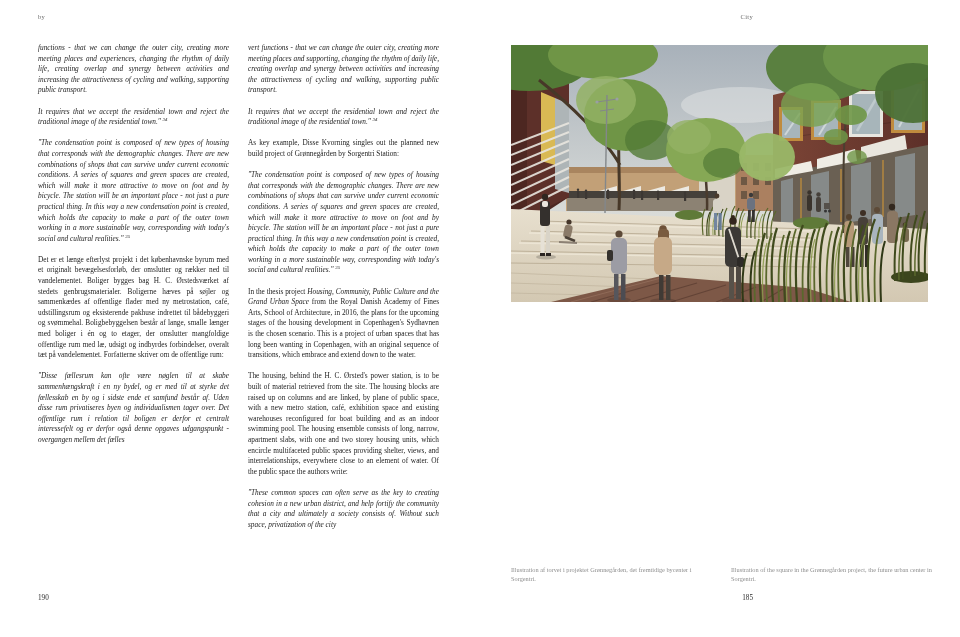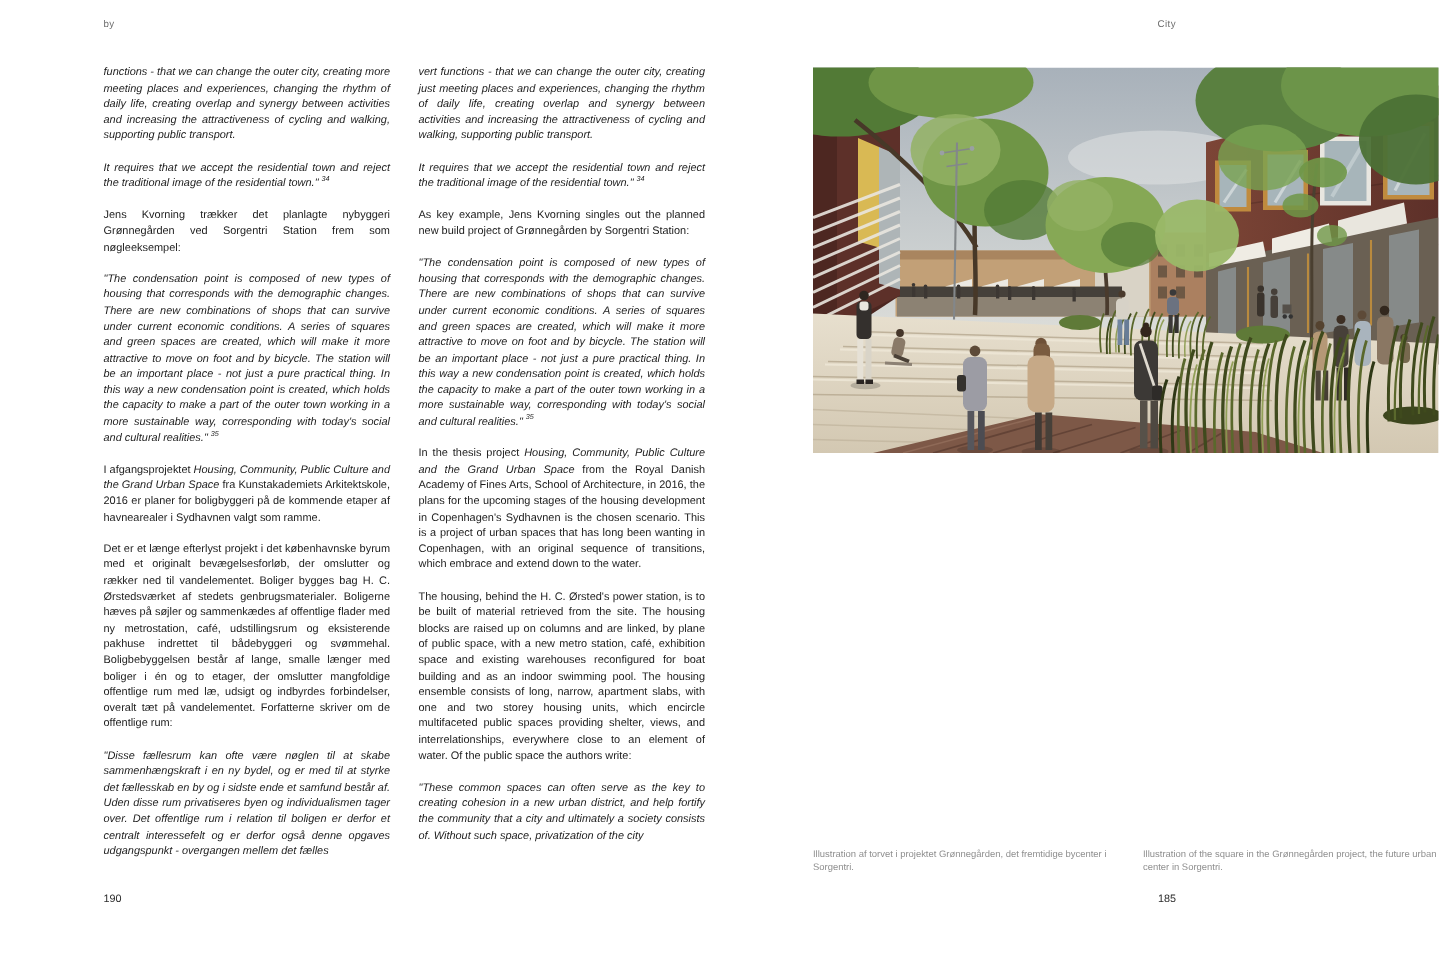--- a/index.html
+++ b/index.html
@@ -1,18 +1,18 @@
 <!DOCTYPE html>
 <html lang="en" style="--text: #1c1c1c; --muted: #8f8f8f; --header-gray: #6e6e6e; --sky-top: #a8b1ba; --sky-mid: #cdd1d1; --sky-low: #e9e7e0; --brick: #7c4536; --brick-dark: #5d3029; --brick-deep: #4d2721; --foliage: #6f9546; --foliage-dark: #527a36; --foliage-light: #93b264; --distant-tan: #c2a077; --amber: #c08b3e; --glass: #a7b5ba; --plaza-light: #e7dfce; --plaza: #d3c8b2; --step-shadow: #b3a58c; --paving-red: #7d5847; --paving-red-dark: #5f4034; --reed-dark: #3f4a1d; --reed: #5a682c; --reed-light: #8a9a4d;"><head>
 <meta charset="utf-8">
 <style>
   html,body{margin:0;padding:0;background:#ffffff;}
   body{width:960px;height:637px;overflow:hidden;}
   .spread{position:relative;width:784px;height:637px;background:#ffffff;
-          font-family:Liberation Sans, sans-serif;color:var(--text,#1c1c1c);margin-left:31px;}
+          font-family:Liberation Serif, serif;color:var(--text,#1c1c1c);}
   .runhead{position:absolute;top:13px;font-size:6.5px;color:var(--header-gray,#6e6e6e);letter-spacing:.3px;}
   .runhead.l{left:38px;}
   .runhead.r{right:31px;}
   .col{position:absolute;top:43px;width:191px;font-size:7.3px;line-height:10.6px;
        text-align:justify;color:var(--text,#1c1c1c);}
   .col1{left:38px;}
   .col2{left:248px;}
   .col p{margin:0 0 10.6px 0;}
   .col p.i{font-style:italic;}
   .col span.i{font-style:italic;}
@@ -29,30 +29,28 @@
 </style>
 </head>
 <body>
 
 <div class="spread">
 
   <div class="runhead l">by</div>
   <div class="col col1">
       <p class="i"><span>functions - that we can change the outer city, creating more meeting places and experiences, changing the rhythm of daily life, creating overlap and synergy between activities and increasing the attractiveness of cycling and walking, supporting public transport.</span></p>
       <p class="i"><span>It requires that we accept the residential town and reject the traditional image of the residential town." </span><sup>34</sup></p>
-      <p><span>Jens Kvorning trækker det planlagte nybyggeri Grønnegården ved Sorgentri Station frem som nøgleeksempel:</span></p>
       <p class="i"><span>"The condensation point is composed of new types of housing that corresponds with the demographic changes. There are new combinations of shops that can survive under current economic conditions. A series of squares and green spaces are created, which will make it more attractive to move on foot and by bicycle. The station will be an important place - not just a pure practical thing. In this way a new condensation point is created, which holds the capacity to make a part of the outer town working in a more sustainable way, corresponding with today's social and cultural realities." </span><sup>35</sup></p>
-      <p><span>I afgangsprojektet </span><span class="i">Housing, Community, Public Culture and the Grand Urban Space</span><span> fra Kunstakademiets Arkitektskole, 2016 er planer for boligbyggeri på de kommende etaper af havnearealer i Sydhavnen valgt som ramme.</span></p>
       <p><span>Det er et længe efterlyst projekt i det københavnske byrum med et originalt bevægelsesforløb, der omslutter og rækker ned til vandelementet. Boliger bygges bag H. C. Ørstedsværket af stedets genbrugsmaterialer. Boligerne hæves på søjler og sammenkædes af offentlige flader med ny metrostation, café, udstillingsrum og eksisterende pakhuse indrettet til bådebyggeri og svømmehal. Boligbebyggelsen består af lange, smalle længer med boliger i én og to etager, der omslutter mangfoldige offentlige rum med læ, udsigt og indbyrdes forbindelser, overalt tæt på vandelementet. Forfatterne skriver om de offentlige rum:</span></p>
       <p class="i"><span>"Disse fællesrum kan ofte være nøglen til at skabe sammenhængskraft i en ny bydel, og er med til at styrke det fællesskab en by og i sidste ende et samfund består af. Uden disse rum privatiseres byen og individualismen tager over. Det offentlige rum i relation til boligen er derfor et centralt interessefelt og er derfor også denne opgaves udgangspunkt - overgangen mellem det fælles</span></p>
     </div>
   <div class="col col2">
-      <p class="i"><span>vert functions - that we can change the outer city, creating just meeting places and experiences, changing the rhythm of daily life, creating overlap and synergy between activities and increasing the attractiveness of cycling and walking, supporting public transport.</span></p>
+      <p class="i"><span>vert functions - that we can change the outer city, creating more meeting places and supporting, changing the rhythm of daily life, creating overlap and synergy between activities and increasing the attractiveness of cycling and walking, supporting public transport.</span></p>
       <p class="i"><span>It requires that we accept the residential town and reject the traditional image of the residential town." </span><sup>34</sup></p>
-      <p><span>As key example, Jens Kvorning singles out the planned new build project of Grønnegården by Sorgentri Station:</span></p>
+      <p><span>As key example, Disse Kvorning singles out the planned new build project of Grønnegården by Sorgentri Station:</span></p>
       <p class="i"><span>"The condensation point is composed of new types of housing that corresponds with the demographic changes. There are new combinations of shops that can survive under current economic conditions. A series of squares and green spaces are created, which will make it more attractive to move on foot and by bicycle. The station will be an important place - not just a pure practical thing. In this way a new condensation point is created, which holds the capacity to make a part of the outer town working in a more sustainable way, corresponding with today's social and cultural realities." </span><sup>35</sup></p>
       <p><span>In the thesis project </span><span class="i">Housing, Community, Public Culture and the Grand Urban Space</span><span> from the Royal Danish Academy of Fines Arts, School of Architecture, in 2016, the plans for the upcoming stages of the housing development in Copenhagen's Sydhavnen is the chosen scenario. This is a project of urban spaces that has long been wanting in Copenhagen, with an original sequence of transitions, which embrace and extend down to the water.</span></p>
       <p><span>The housing, behind the H. C. Ørsted's power station, is to be built of material retrieved from the site. The housing blocks are raised up on columns and are linked, by plane of public space, with a new metro station, café, exhibition space and existing warehouses reconfigured for boat building and as an indoor swimming pool. The housing ensemble consists of long, narrow, apartment slabs, with one and two storey housing units, which encircle multifaceted public spaces providing shelter, views, and interrelationships, everywhere close to an element of water. Of the public space the authors write:</span></p>
       <p class="i"><span>"These common spaces can often serve as the key to creating cohesion in a new urban district, and help fortify the community that a city and ultimately a society consists of. Without such space, privatization of the city</span></p>
     </div>
   <div class="pagenum l">190</div>
 
   <div class="runhead r">City</div>
 
   <figure class="illustration">

